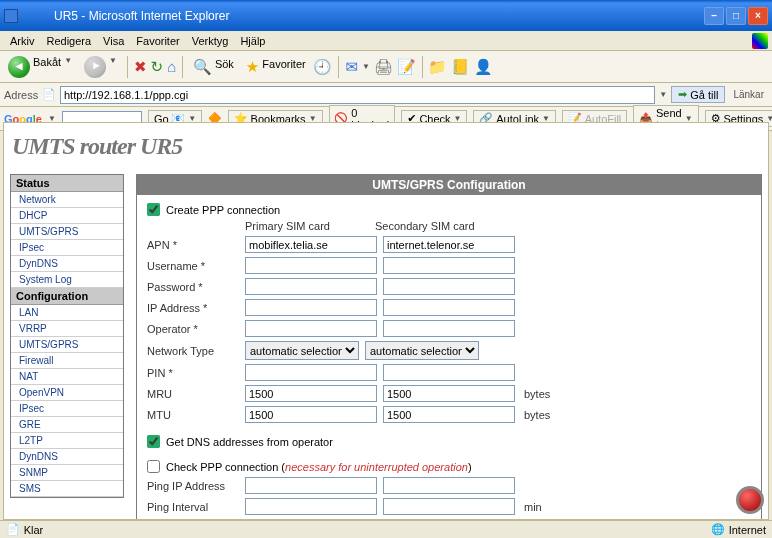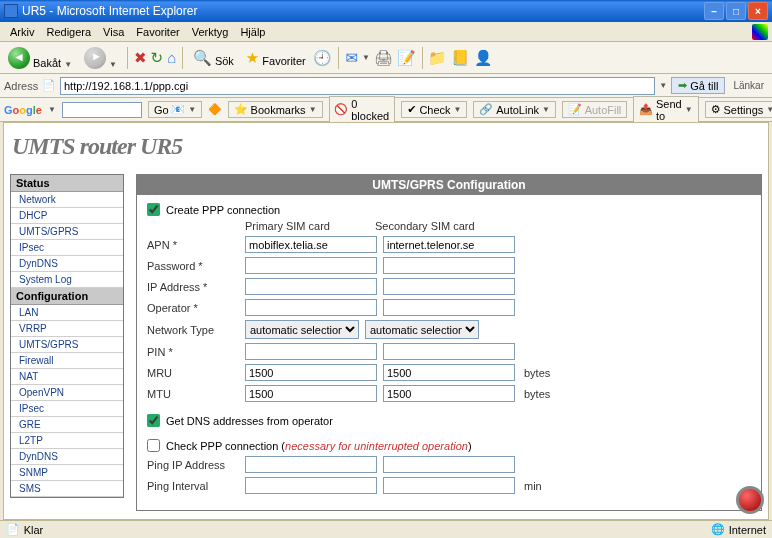--- a/index.html
+++ b/index.html
@@ -1,26 +1,26 @@
 <!DOCTYPE html>
 <html><head>
 <meta charset="utf-8">
 <style>
 * { box-sizing: border-box; margin: 0; padding: 0; }
 body { font-family: Tahoma, Arial, sans-serif; font-size: 11px; background: #ece9d8; overflow: hidden; }
-.titlebar { height: 22px; background: linear-gradient(#0a5bc4,#3f8cf3 10%,#0a5bc4); color: #fff; display: flex; align-items: center; padding: 0 4px; font-size: 12px; }
+.titlebar { height: 31px; background: linear-gradient(#0a5bc4,#3f8cf3 10%,#0a5bc4); color: #fff; display: flex; align-items: center; padding: 0 4px; font-size: 12px; gap: 32px; }
 .titlebar .ie-icon { width: 14px; height: 14px; background: #3b7edd; border: 1px solid #1a4b9b; margin-right: 4px; }
 .titlebar .winbtns { margin-left: auto; display: flex; gap: 2px; }
 .titlebar .winbtns span { width: 20px; height: 18px; background: #4989e4; border: 1px solid #fff3; display: inline-flex; align-items: center; justify-content: center; color: #fff; font-weight: bold; font-size: 10px; border-radius: 2px; }
 .titlebar .winbtns span.close { background: #e34f2c; }
 .menubar { height: 20px; background: #ece9d8; border-bottom: 1px solid #c0b890; display: flex; align-items: center; padding: 0 4px; font-size: 11px; }
 .menubar span { padding: 2px 6px; cursor: default; }
 .menubar .xp { margin-left: auto; width: 16px; height: 16px; background: linear-gradient(45deg,#f00,#00f,#0c0,#ff0); border-radius: 2px; }
 .toolbar { height: 32px; background: #f5f3ea; border-bottom: 1px solid #c0b890; display: flex; align-items: center; padding: 0 4px; gap: 4px; }
-.tbtn { display: inline-flex; align-items: flex-end; gap: 3px; padding: 2px 4px; border-radius: 3px; }
+.tbtn { display: inline-flex; align-items: flex-start; gap: 3px; padding: 2px 4px; border-radius: 3px; }
 .icon-ball { width: 22px; height: 22px; border-radius: 50%; display: inline-block; position: relative; }
 .back { background: radial-gradient(circle at 35% 30%, #9de29a, #2aa12a 60%, #146314); }
 .back::after { content:"◄"; color:#fff; position:absolute; left:5px; top:3px; font-size:12px; }
 .fwd { background: radial-gradient(circle at 35% 30%, #d9d9d9, #bdbdbd 60%, #8c8c8c); }
 .fwd::after { content:"►"; color:#fff; position:absolute; left:7px; top:3px; font-size:11px; }
 .dropdown-caret { font-size: 8px; color: #555; }
 .sep { width: 1px; height: 22px; background: #c0b890; margin: 0 2px; }
 .ticon { font-size: 15px; }
 .addrbar { height: 24px; background: #f5f3ea; border-bottom: 1px solid #c0b890; display: flex; align-items: center; padding: 0 4px; gap: 4px; }
 .addrbar .lbl { font-size: 11px; color: #555; }
@@ -177,20 +177,25 @@
             <span style="width:8px"></span>
             <span class="colhdr">Secondary SIM card</span>
           </div>
 
         <div class="row">
             <label class="fld">APN *</label>
             <input type="text" value="mobiflex.telia.se" style="">
             <input type="text" value="internet.telenor.se" style="">
           </div>
         <div class="row">
+            <label class="fld">Username *</label>
+            <input type="text" style="">
+            <input type="text" style="">
+          </div>
+        <div class="row">
             <label class="fld">Password *</label>
             <input type="text" style="">
             <input type="text" style="">
           </div>
         <div class="row">
             <label class="fld">IP Address *</label>
             <input type="text" style="">
             <input type="text" style="">
           </div>
         <div class="row">

